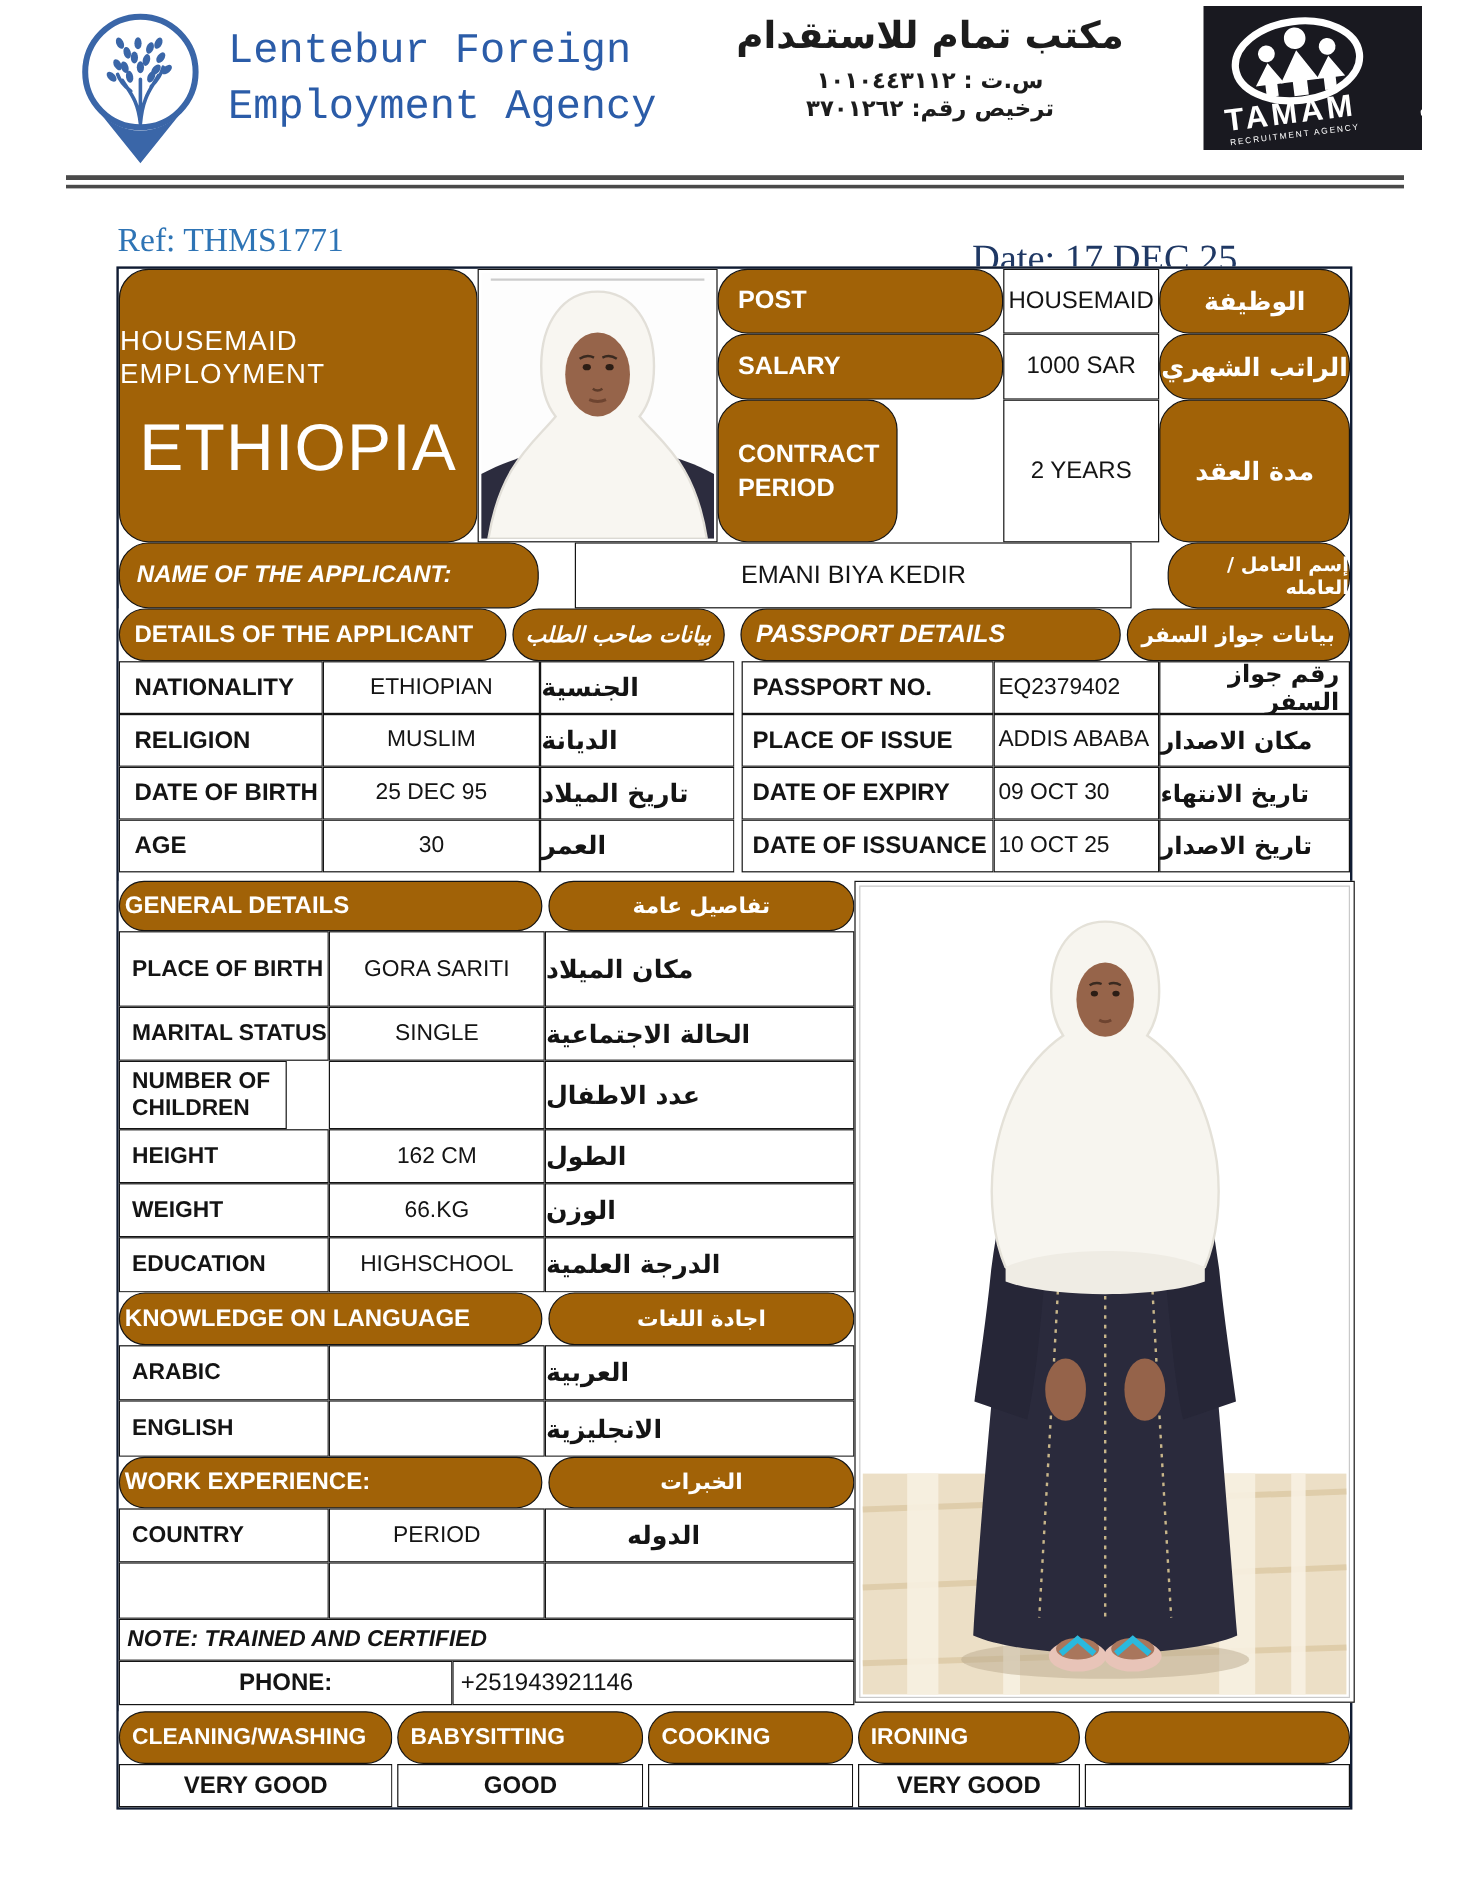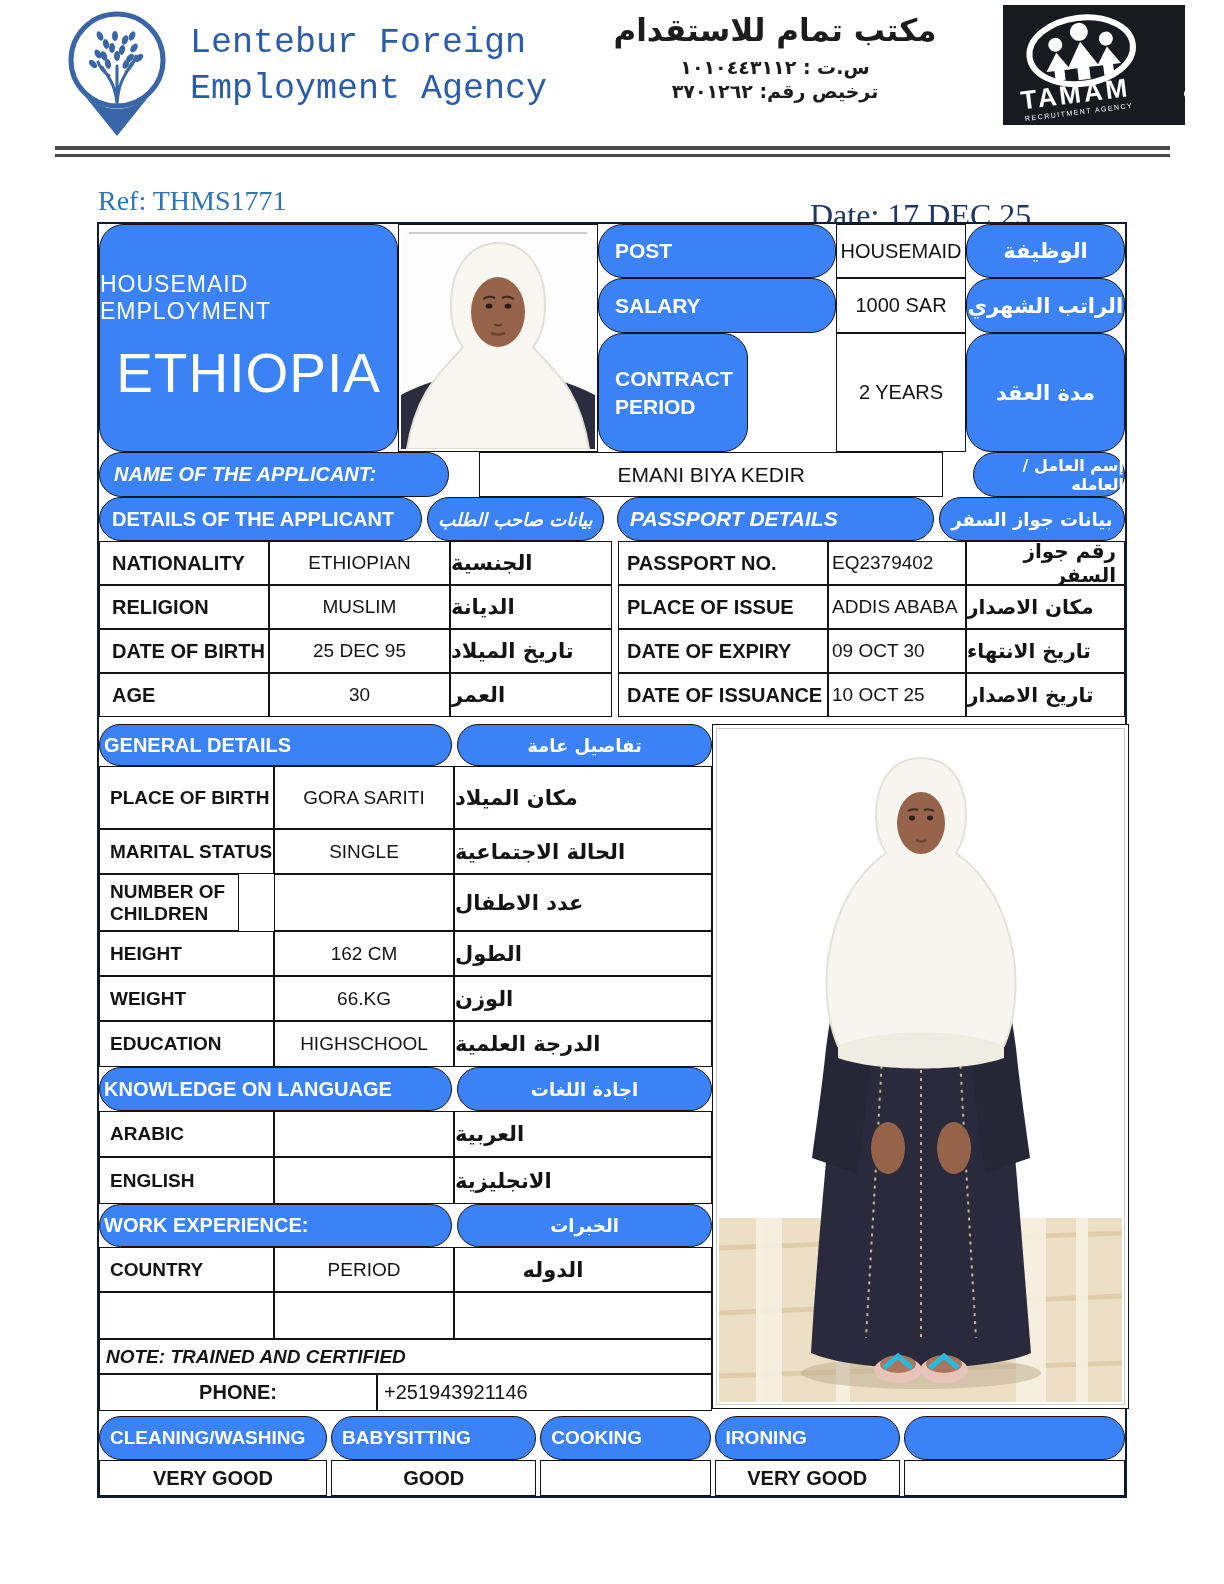--- a/index.html
+++ b/index.html
@@ -24,21 +24,21 @@
         font-size:28px;color:#2e74b5;}
   .date-line{position:absolute;left:810px;top:185px;font-family:"Liberation Serif",serif;
         font-size:32px;color:#1f3864;margin-top:12px;}
 
   
   .doc-table{position:absolute;left:97px;top:222px;width:1030px;border:2px solid #101c33;
         box-sizing:border-box;background:#fff;}
   .r{display:flex;}
   .c{box-sizing:border-box;border:1px solid #141414;display:flex;align-items:center;
      justify-content:center;background:#fff;color:#141414;}
-  .blue{background:#3b82f6;color:#fff;border-radius:25px;}
+  .blue{background:#a16207;color:#fff;border-radius:25px;}
   .left{justify-content:flex-start;}
   .right{justify-content:flex-end;}
   .b{font-weight:bold;}
   .i{font-style:italic;}
   .ar{direction:rtl;font-family:"DejaVu Sans",sans-serif;font-weight:bold;}
   .gap{background:#fff;border:none;}
 
   
   .r1{height:228px;}
   .banner{width:303px;flex-direction:column;gap:16px;}
@@ -46,21 +46,21 @@
   .banner-l2{font-size:55px;letter-spacing:1px;}
   .photo-cell{width:200px;padding:2px;}
   .offer-col{width:527px;display:flex;flex-direction:column;}
   .offer-row{display:flex;}
   .or1{height:54px;}.or2{height:55px;}.or3{height:119px;}
   .offer-label{width:238px;font-size:21px;padding-left:16px;}
   .offer-value{width:130px;font-size:20px;}
   .offer-ar{width:159px;font-size:21px;}
 
   
-  .r2{height:45px;gap:30px;}
+  .r2{height:55px;gap:30px;}
   .name-label{width:373px;font-size:20px;padding-left:14px;}
   .name-value{width:495px;font-size:21px;}
   .name-ar{width:162px;font-size:16px;}
 
   
   .r3{height:44px;background:#fff;}
   .h-details{width:324px;font-size:20px;padding-left:12px;margin-right:5px;}
   .h-details-ar{width:178px;font-size:18px;margin-right:13px;}
   .h-pass{width:318px;font-size:21px;padding-left:12px;margin-right:5px;}
   .h-pass-ar{width:187px;font-size:18px;}

